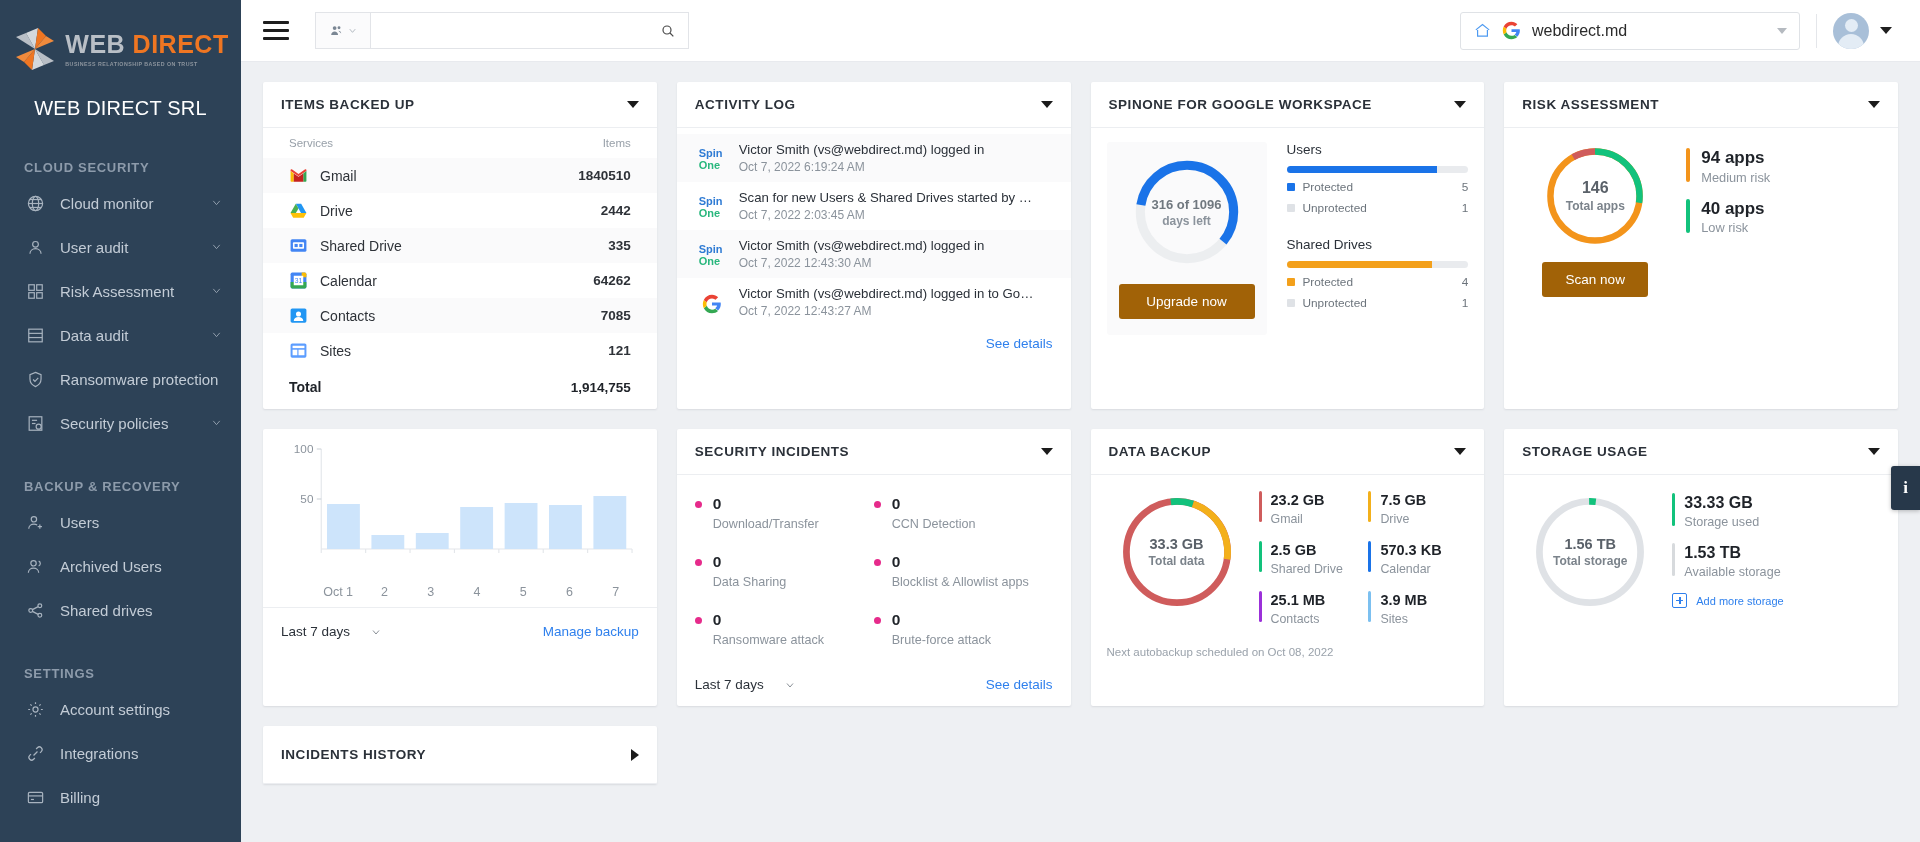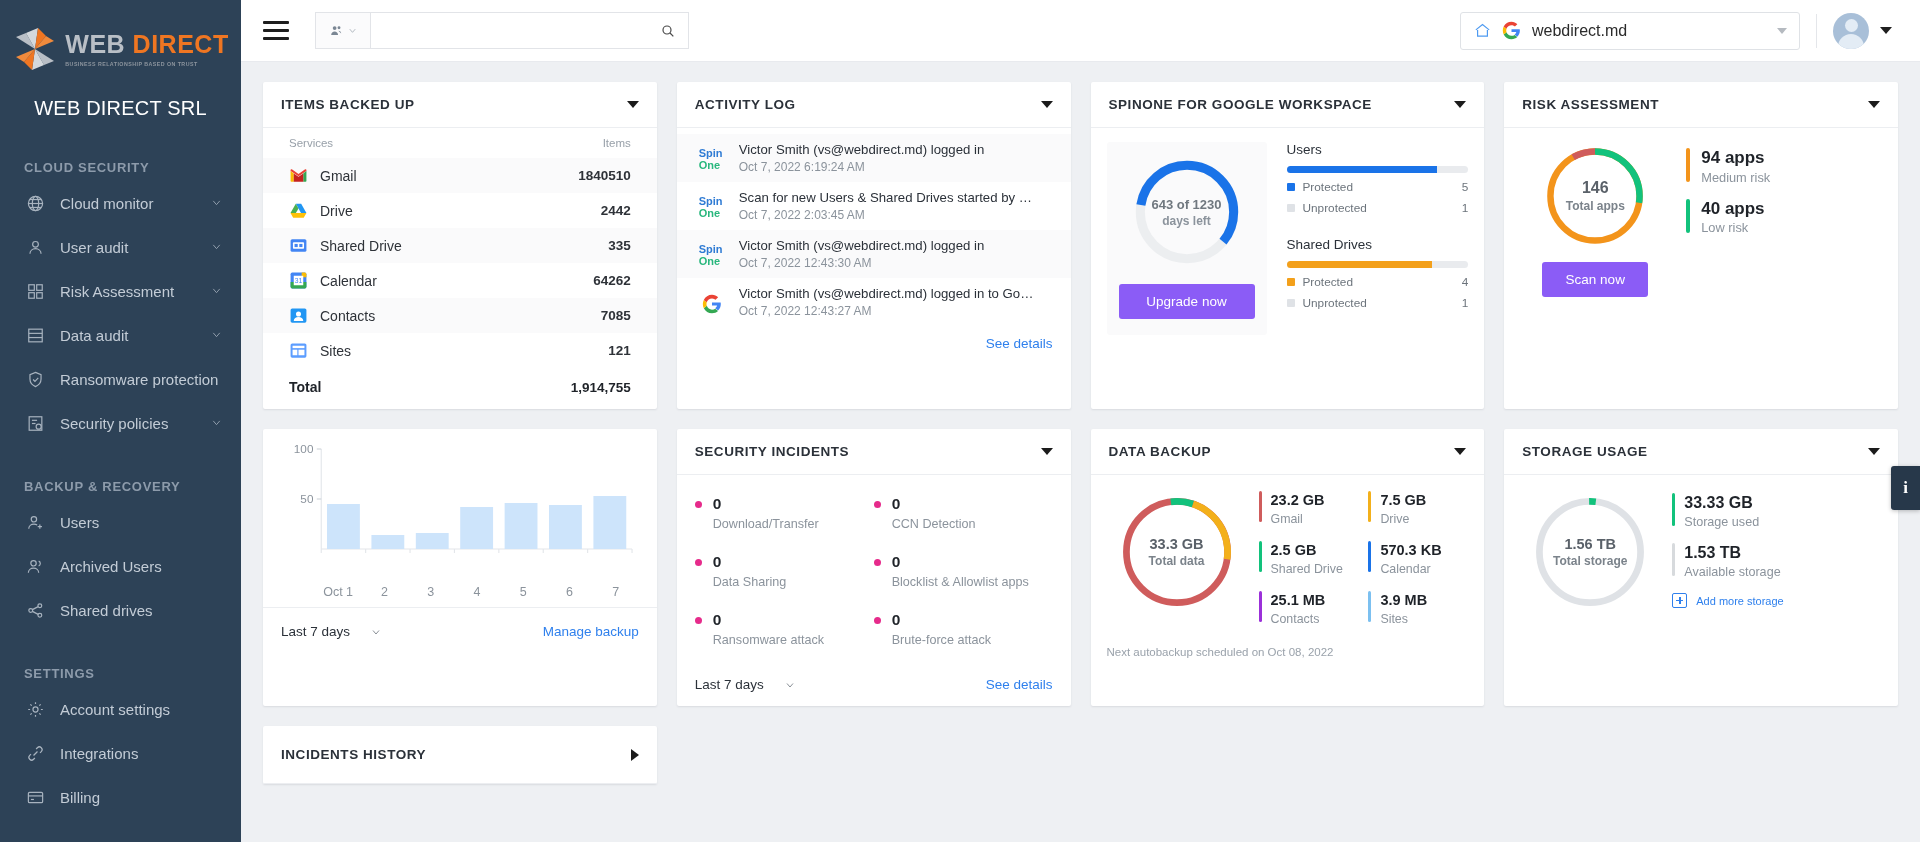--- a/index.html
+++ b/index.html
@@ -131,21 +131,21 @@
   
   .sw-body { display:flex; padding: 14px 16px 18px 16px; gap: 10px; }
   .sw-left { width: 160px; background:#fafafb; border-radius:3px; padding: 14px 8px 16px;
              display:flex; flex-direction:column; align-items:center; }
   .donut { position:relative; width: 112px; height: 112px; }
   .donut-label { position:absolute; inset:0; display:flex; flex-direction:column;
                  align-items:center; justify-content:center; }
   .donut-big { font-size: 13px; font-weight:700; color:#70787f; }
   .donut-sub { font-size: 12px; font-weight:700; color:#8b939c; margin-top:2px;}
   .btn-primary {
-    background:#8b5cf6; color:#fff; border:none; border-radius:3px;
+    background:#a16207; color:#fff; border:none; border-radius:3px;
     font-size: 13.5px; font-family:inherit; padding: 10px 16px; cursor:pointer; margin-top: 16px;
     width: 136px;
   }
   .sw-right { flex:1; padding-left: 10px; }
   .sw-grp-title { font-size: 13.5px; color:#2b3139; margin-bottom: 9px; }
   .sw-grp-title.two { margin-top: 22px; }
   .meter { height: 7px; border-radius: 4px; background:#e9ebee; overflow:hidden; display:flex; }
   .meter i { display:block; height:100%; }
   .legend-row { display:flex; align-items:center; font-size: 11.8px; color:#6c747c; margin-top: 7px; }
   .legend-sq { width:8px;height:8px;margin-right:8px;border-radius:1px; }
@@ -622,21 +622,21 @@
             <span class="card-caret"></span>
           </div>
           <div class="sw-body">
             <div class="sw-left">
               <div class="donut">
                 <svg viewBox="0 0 42 42" width="112" height="112">
                   <circle cx="21" cy="21" r="17.5" fill="none" stroke="#eceef0" stroke-width="3.4"></circle>
                   <circle cx="21" cy="21" r="17.5" fill="none" stroke="#1a73e8" stroke-width="3.4" stroke-dasharray="64.5 45.5" stroke-dashoffset="25" transform="rotate(-90 21 21)"></circle>
                 </svg>
                 <div class="donut-label">
-                  <div class="donut-big">643 of 1230</div>
+                  <div class="donut-big">316 of 1096</div>
                   <div class="donut-sub">days left</div>
                 </div>
               </div>
               <button class="btn-primary">Upgrade now</button>
             </div>
             <div class="sw-right">
               <div class="sw-grp-title">Users</div>
               <div class="meter">
                   <i style="width:83%;background:#1a73e8"></i>
                 </div>

